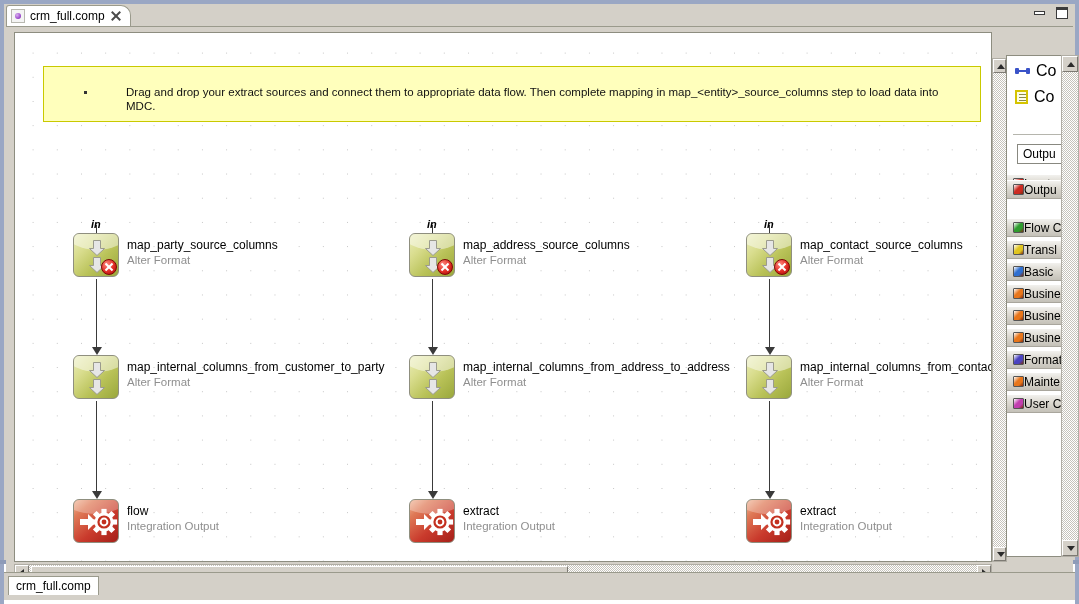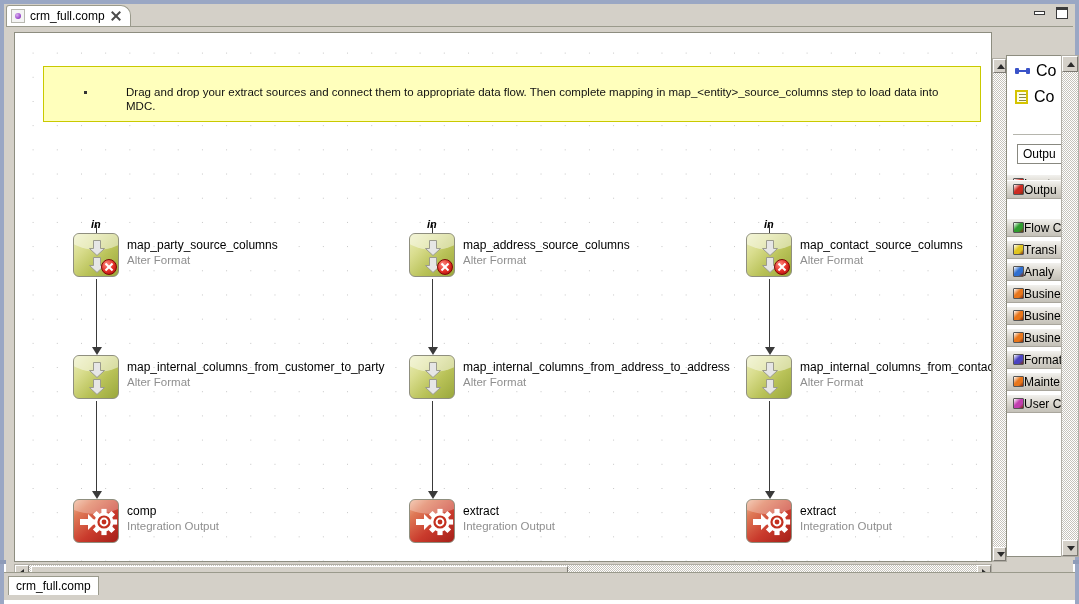--- a/index.html
+++ b/index.html
@@ -654,21 +654,21 @@
                     <rect x="15.975378797541248" y="3.9753787975412513" width="5.2" height="5.2" transform="rotate(225 18.575378797541248 6.575378797541251)" fill="#ffffff"></rect>
                     <rect x="23.399999999999995" y="0.8999999999999999" width="5.2" height="5.2" transform="rotate(270 25.999999999999996 3.5)" fill="#ffffff"></rect>
                     <rect x="30.824621202458744" y="3.9753787975412496" width="5.2" height="5.2" transform="rotate(315 33.424621202458745 6.57537879754125)" fill="#ffffff"></rect>
                     <circle cx="26" cy="14" r="9.5" fill="#ffffff"></circle>
                     <circle cx="26" cy="14" r="6.6" fill="#c3301f"></circle>
                     <circle cx="26" cy="14" r="4.4" fill="#ffffff"></circle>
                     <circle cx="26" cy="14" r="2.4" fill="#c3301f"></circle>
                   </svg>
                 </span>
               </div>
-              <span class="node-title">comp</span>
+              <span class="node-title">flow</span>
               <span class="node-sub">Integration Output</span>
             </div>
             <div class="node" style="left: 394px; top: 466px;">
               <div class="node-icon red">
                 <span class="gear-glyph">
                   <svg width="40" height="28" viewBox="0 0 40 28">
                     <path d="M2 11 h8 V6 l8 8 l-8 8 v-5 H2 z" fill="#ffffff"></path>
                     <rect x="33.9" y="11.4" width="5.2" height="5.2" transform="rotate(0 36.5 14)" fill="#ffffff"></rect>
                     <rect x="30.82462120245875" y="18.824621202458747" width="5.2" height="5.2" transform="rotate(45 33.42462120245875 21.42462120245875)" fill="#ffffff"></rect>
                     <rect x="23.4" y="21.9" width="5.2" height="5.2" transform="rotate(90 26 24.5)" fill="#ffffff"></rect>
@@ -759,21 +759,21 @@
           <div class="pal-drawer" style="top: 162px;">
             <span class="sw" style="background:linear-gradient(135deg,#ffffff 0%,#2f9c2f 42%,#2f9c2f 70%,#7a2b12 100%);"></span>
             <span class="lbl">Flow C</span>
           </div>
           <div class="pal-drawer" style="top: 184px;">
             <span class="sw" style="background:linear-gradient(135deg,#ffffff 0%,#e0c520 42%,#e0c520 70%,#7a2b12 100%);"></span>
             <span class="lbl">Transl</span>
           </div>
           <div class="pal-drawer" style="top: 206px;">
             <span class="sw" style="background:linear-gradient(135deg,#ffffff 0%,#2f6fd0 42%,#2f6fd0 70%,#7a2b12 100%);"></span>
-            <span class="lbl">Analy</span>
+            <span class="lbl">Basic</span>
           </div>
           <div class="pal-drawer" style="top: 228px;">
             <span class="sw" style="background:linear-gradient(135deg,#ffffff 0%,#e8761b 42%,#e8761b 70%,#7a2b12 100%);"></span>
             <span class="lbl">Busine</span>
           </div>
           <div class="pal-drawer" style="top: 250px;">
             <span class="sw" style="background:linear-gradient(135deg,#ffffff 0%,#e8761b 42%,#e8761b 70%,#7a2b12 100%);"></span>
             <span class="lbl">Busine</span>
           </div>
           <div class="pal-drawer" style="top: 272px;">

